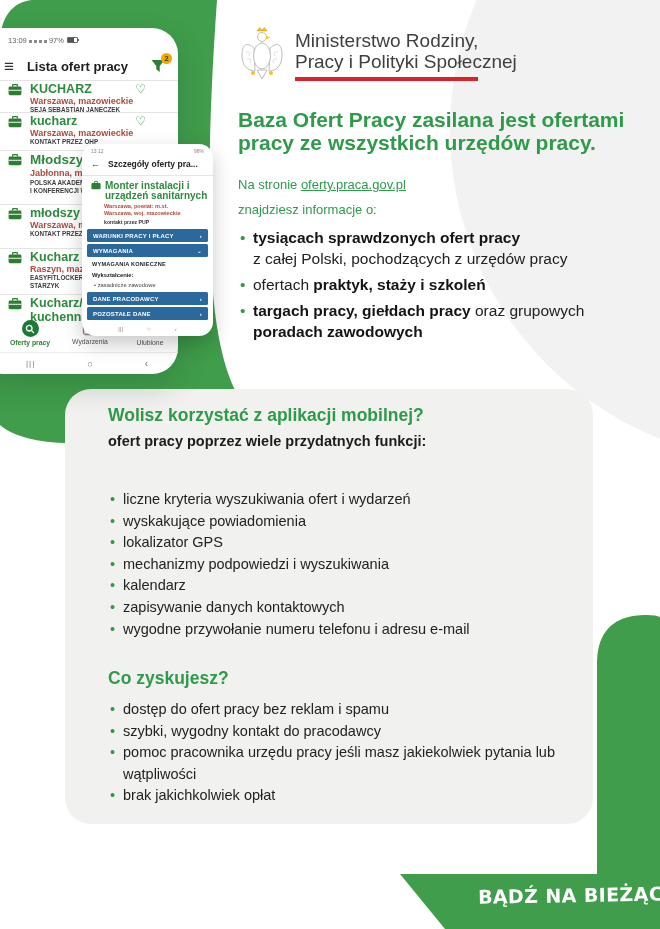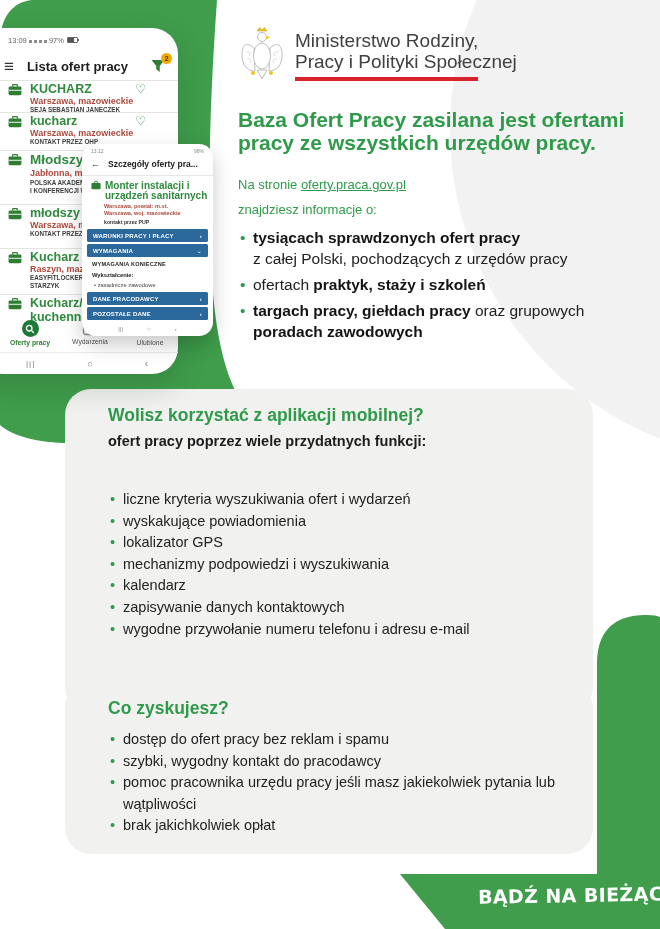--- a/index.html
+++ b/index.html
@@ -6,21 +6,21 @@
   .canvas{position:relative;width:660px;height:929px;background:#ffffff;overflow:hidden;
           font-family:"Liberation Sans","DejaVu Sans",sans-serif;}
   svg{display:block;}
 
   
   .bg{position:absolute;left:0;top:0;z-index:0;}
 
   
   .box{position:absolute;left:65px;width:528px;background:#f1f1ef;border-radius:26px;z-index:1;}
   .box1{top:389px;height:324px;}
-  .box2{top:682px;height:172px;}
+  .box2{top:652px;height:172px;}
   .bx-head{position:absolute;left:43px;top:16px;font-size:17.5px;font-weight:700;color:#2f9a4a;}
   .bx-intro{position:absolute;left:43px;top:43px;font-size:14.5px;font-weight:600;color:#1d1d1d;line-height:19px;}
   .bx-list{position:absolute;left:45px;top:100px;width:470px;}
   .bx-list2{position:absolute;left:45px;top:47px;width:450px;}
   .bx-li{position:relative;padding-left:13px;font-size:14.5px;line-height:21.6px;color:#222;}
   .bx-li::before{content:"\2022";position:absolute;left:0;top:0;color:#2f9a4a;}
 
   
   .min-text{position:absolute;left:295px;top:30px;font-size:19px;color:#3f3f3f;line-height:21px;z-index:1;}
   .redline{position:absolute;left:295px;top:77px;width:183px;height:3.5px;background:#d9232a;z-index:1;}

